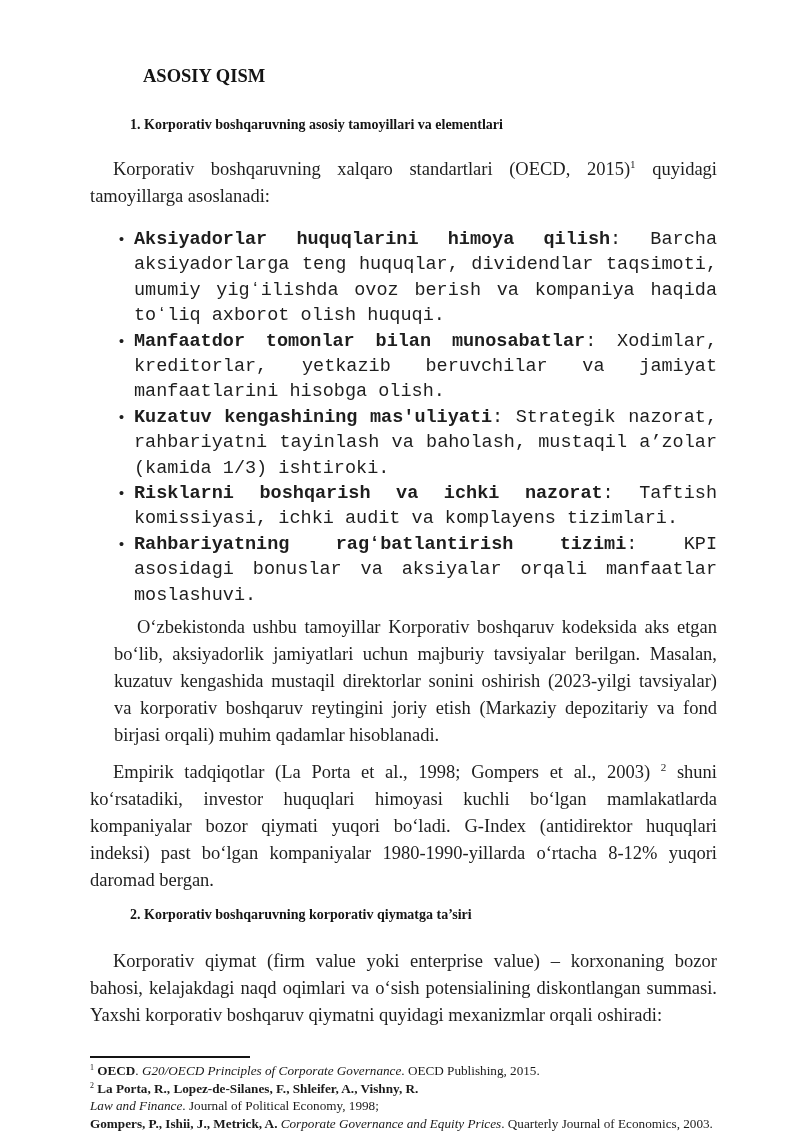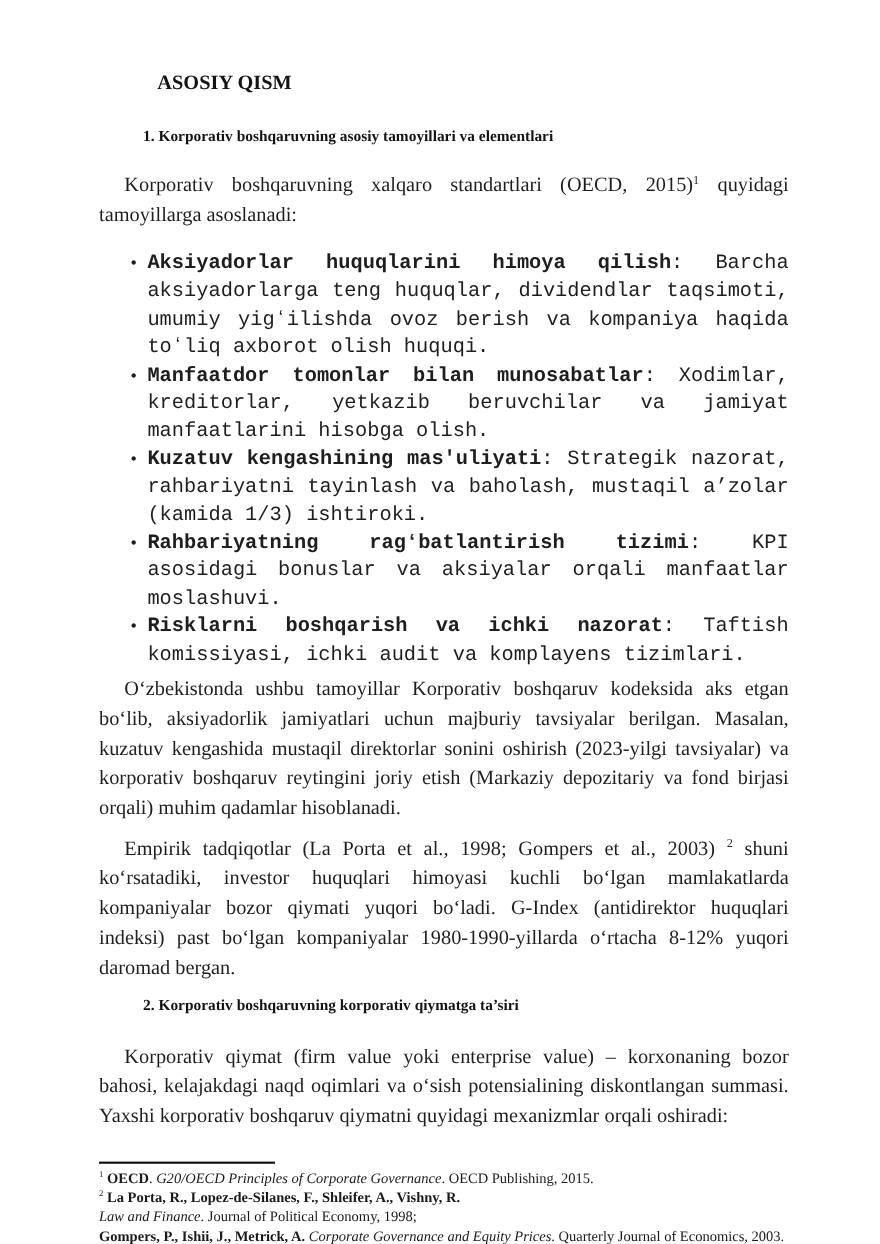--- a/index.html
+++ b/index.html
@@ -23,21 +23,21 @@
     font-size:14px;font-weight:bold;line-height:27px;
     margin:0;text-indent:40px;color:#141414;
   }
   .doc-heading.h-principles{margin-top:21px;}
   .doc-heading.h-value{margin-top:7px;}
   p.body-par{
     font-size:18.5px;line-height:27px;margin:0;
     text-align:justify;text-indent:23px;
   }
   p.par-intro{margin-top:18px;}
-  p.par-uzb{margin-top:6px;}
+  p.par-uzb{margin-top:6px;margin-left:24px;}
   p.par-emp{margin-top:10px;}
   p.par-val{margin-top:20px;}
   ul.principles{
     list-style:none;margin:17px 0 0 0;padding:0;font-family:Liberation Mono, monospace;
   }
   ul.principles li{
     position:relative;
     font-size:18.5px;line-height:25.4px;
     padding-left:44px;
     text-align:justify;
@@ -77,23 +77,23 @@
 
   <ul class="principles">
 
       <li><span class="b">Aksiyadorlar huquqlarini himoya qilish</span><span>: Barcha aksiyadorlarga teng huquqlar, dividendlar taqsimoti, umumiy yigʻilishda ovoz berish va kompaniya haqida toʻliq axborot olish huquqi.</span></li>
 
       <li><span class="b">Manfaatdor tomonlar bilan munosabatlar</span><span>: Xodimlar, kreditorlar, yetkazib beruvchilar va jamiyat manfaatlarini hisobga olish.</span></li>
 
 
       <li><span class="b">Kuzatuv kengashining mas'uliyati</span><span>: Strategik nazorat, rahbariyatni tayinlash va baholash, mustaqil a’zolar (kamida 1/3) ishtiroki.</span></li>
 
+      <li><span class="b">Risklarni boshqarish va ichki nazorat</span><span>: Taftish komissiyasi, ichki audit va komplayens tizimlari.</span></li>
+
       <li><span class="b">Rahbariyatning ragʻbatlantirish tizimi</span><span>: KPI asosidagi bonuslar va aksiyalar orqali manfaatlar moslashuvi.</span></li>
-
-      <li><span class="b">Risklarni boshqarish va ichki nazorat</span><span>: Taftish komissiyasi, ichki audit va komplayens tizimlari.</span></li>
     </ul>
 
   <p class="body-par par-uzb"><span>Oʻzbekistonda ushbu tamoyillar Korporativ boshqaruv kodeksida aks etgan boʻlib, aksiyadorlik jamiyatlari uchun majburiy tavsiyalar berilgan. Masalan, kuzatuv kengashida mustaqil direktorlar sonini oshirish (2023-yilgi tavsiyalar) va korporativ boshqaruv reytingini joriy etish (Markaziy depozitariy va fond birjasi orqali) muhim qadamlar hisoblanadi.</span></p>
 
   <p class="body-par par-emp"><span>Empirik tadqiqotlar (La Porta et al., 1998; Gompers et al., 2003) </span><sup>2</sup><span> shuni koʻrsatadiki, investor huquqlari himoyasi kuchli boʻlgan mamlakatlarda kompaniyalar bozor qiymati yuqori boʻladi. G-Index (antidirektor huquqlari indeksi) past boʻlgan kompaniyalar 1980-1990-yillarda oʻrtacha 8-12% yuqori daromad bergan.</span></p>
 
   <h2 class="doc-heading h-value">2. Korporativ boshqaruvning korporativ qiymatga ta’siri</h2>
 
   <p class="body-par par-val"><span>Korporativ qiymat (firm value yoki enterprise value) – korxonaning bozor bahosi, kelajakdagi naqd oqimlari va oʻsish potensialining diskontlangan summasi. Yaxshi korporativ boshqaruv qiymatni quyidagi mexanizmlar orqali oshiradi:</span></p>
 

